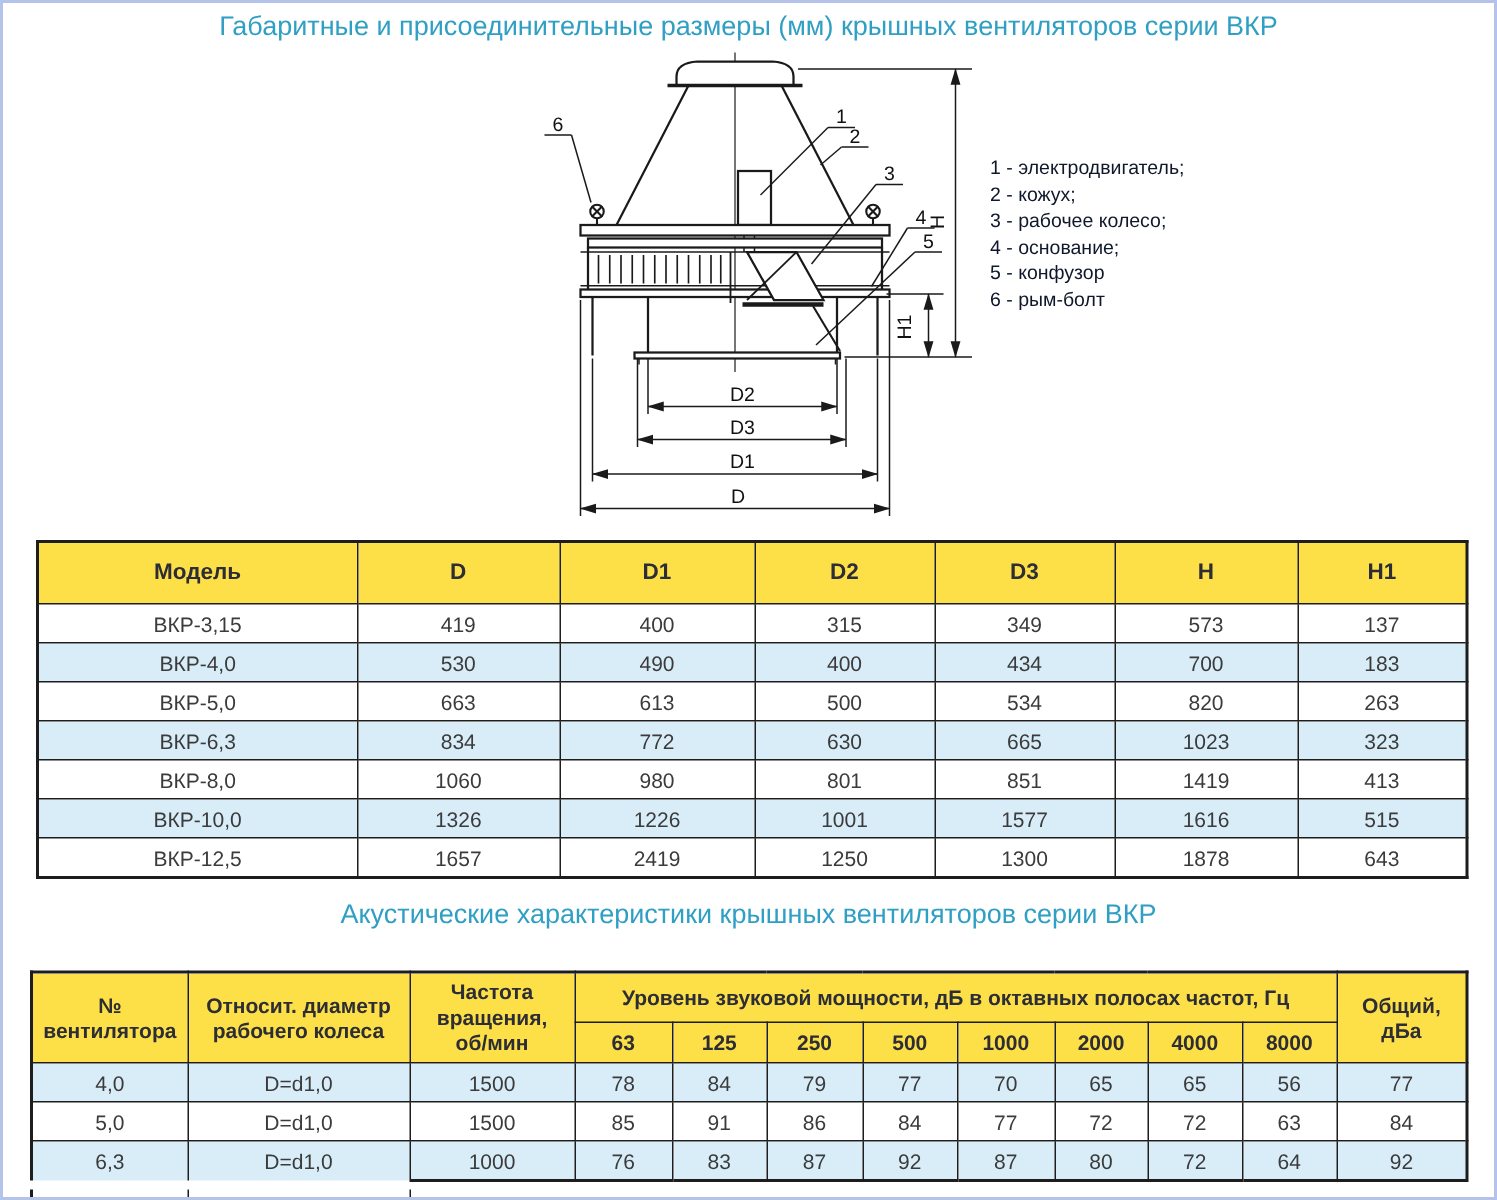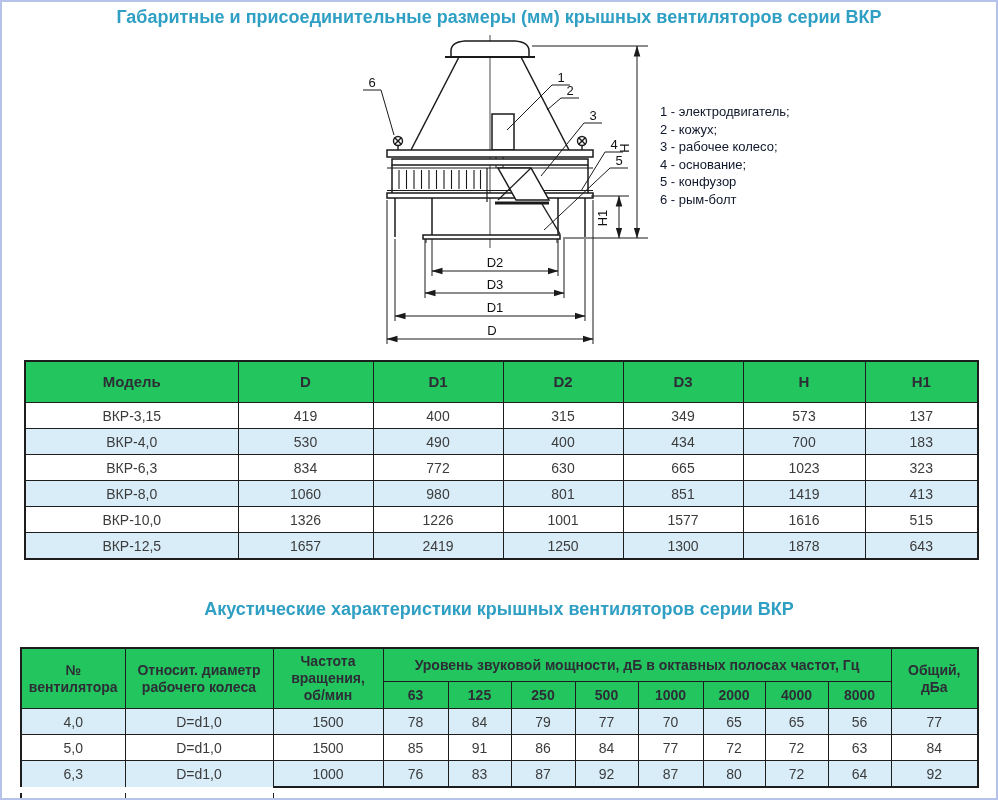--- a/index.html
+++ b/index.html
@@ -1,31 +1,31 @@
 <!DOCTYPE html>
 <html><head>
 <meta charset="utf-8">
 <style>
   html,body{margin:0;padding:0;background:#fff;}
   #page{position:relative;width:998px;height:800px;box-sizing:border-box;
     border:2px solid #b5c3ea;background:#fff;overflow:hidden;
     font-family:"Liberation Sans",sans-serif;}
   .doc-title{position:absolute;left:0;width:100%;text-align:center;
-    font-weight:bold;font-size:18px;color:#2f9fc4;letter-spacing:0px;}
+    font-weight:normal;font-size:18px;color:#2f9fc4;letter-spacing:0px;}
   #title1{top:5px;}
   #title2{top:597px;}
   
   #drawing{position:absolute;left:333px;top:28px;}
   #legend{position:absolute;left:658px;top:101px;font-size:13px;color:#0f172a;line-height:17.5px;}
   
   table{border-collapse:collapse;table-layout:fixed;position:absolute;
     border:2px solid #1d1d1d;}
   th,td{border:1px solid #1d1d1d;text-align:center;vertical-align:middle;
     padding:0 2px;overflow:hidden;}
-  th{background:#22c55e;font-weight:bold;color:#2d2d36;white-space:pre-line;line-height:1.2;}
+  th{background:#fde047;font-weight:bold;color:#2d2d36;white-space:pre-line;line-height:1.2;}
   td{color:#3b3b3b;font-weight:normal;}
   #dims-table{left:22px;top:358px;width:953px;}
   #dims-table th{height:40px;font-size:15px;}
   #dims-table td{height:25px;font-size:14px;margin-left:22px;}
   #dims-table tbody tr:nth-child(even) td{background:#d9edf9;}
   #ac-table{left:18px;top:645px;width:957px;font-size:14px;border-bottom:none;}
   #ac-table th{font-size:14px;}
   #ac-table thead tr:first-child th{height:32px;}
   #ac-table thead tr:last-child th{height:26px;}
   #ac-table td{height:25px;}
@@ -210,20 +210,29 @@
           <td>137</td>
         </tr>
         <tr>
           <td>ВКР-4,0</td>
           <td>530</td>
           <td>490</td>
           <td>400</td>
           <td>434</td>
           <td>700</td>
           <td>183</td>
+        </tr>
+        <tr>
+          <td>ВКР-5,0</td>
+          <td>663</td>
+          <td>613</td>
+          <td>500</td>
+          <td>534</td>
+          <td>820</td>
+          <td>263</td>
         </tr>
         <tr>
           <td>ВКР-6,3</td>
           <td>834</td>
           <td>772</td>
           <td>630</td>
           <td>665</td>
           <td>1023</td>
           <td>323</td>
         </tr>

